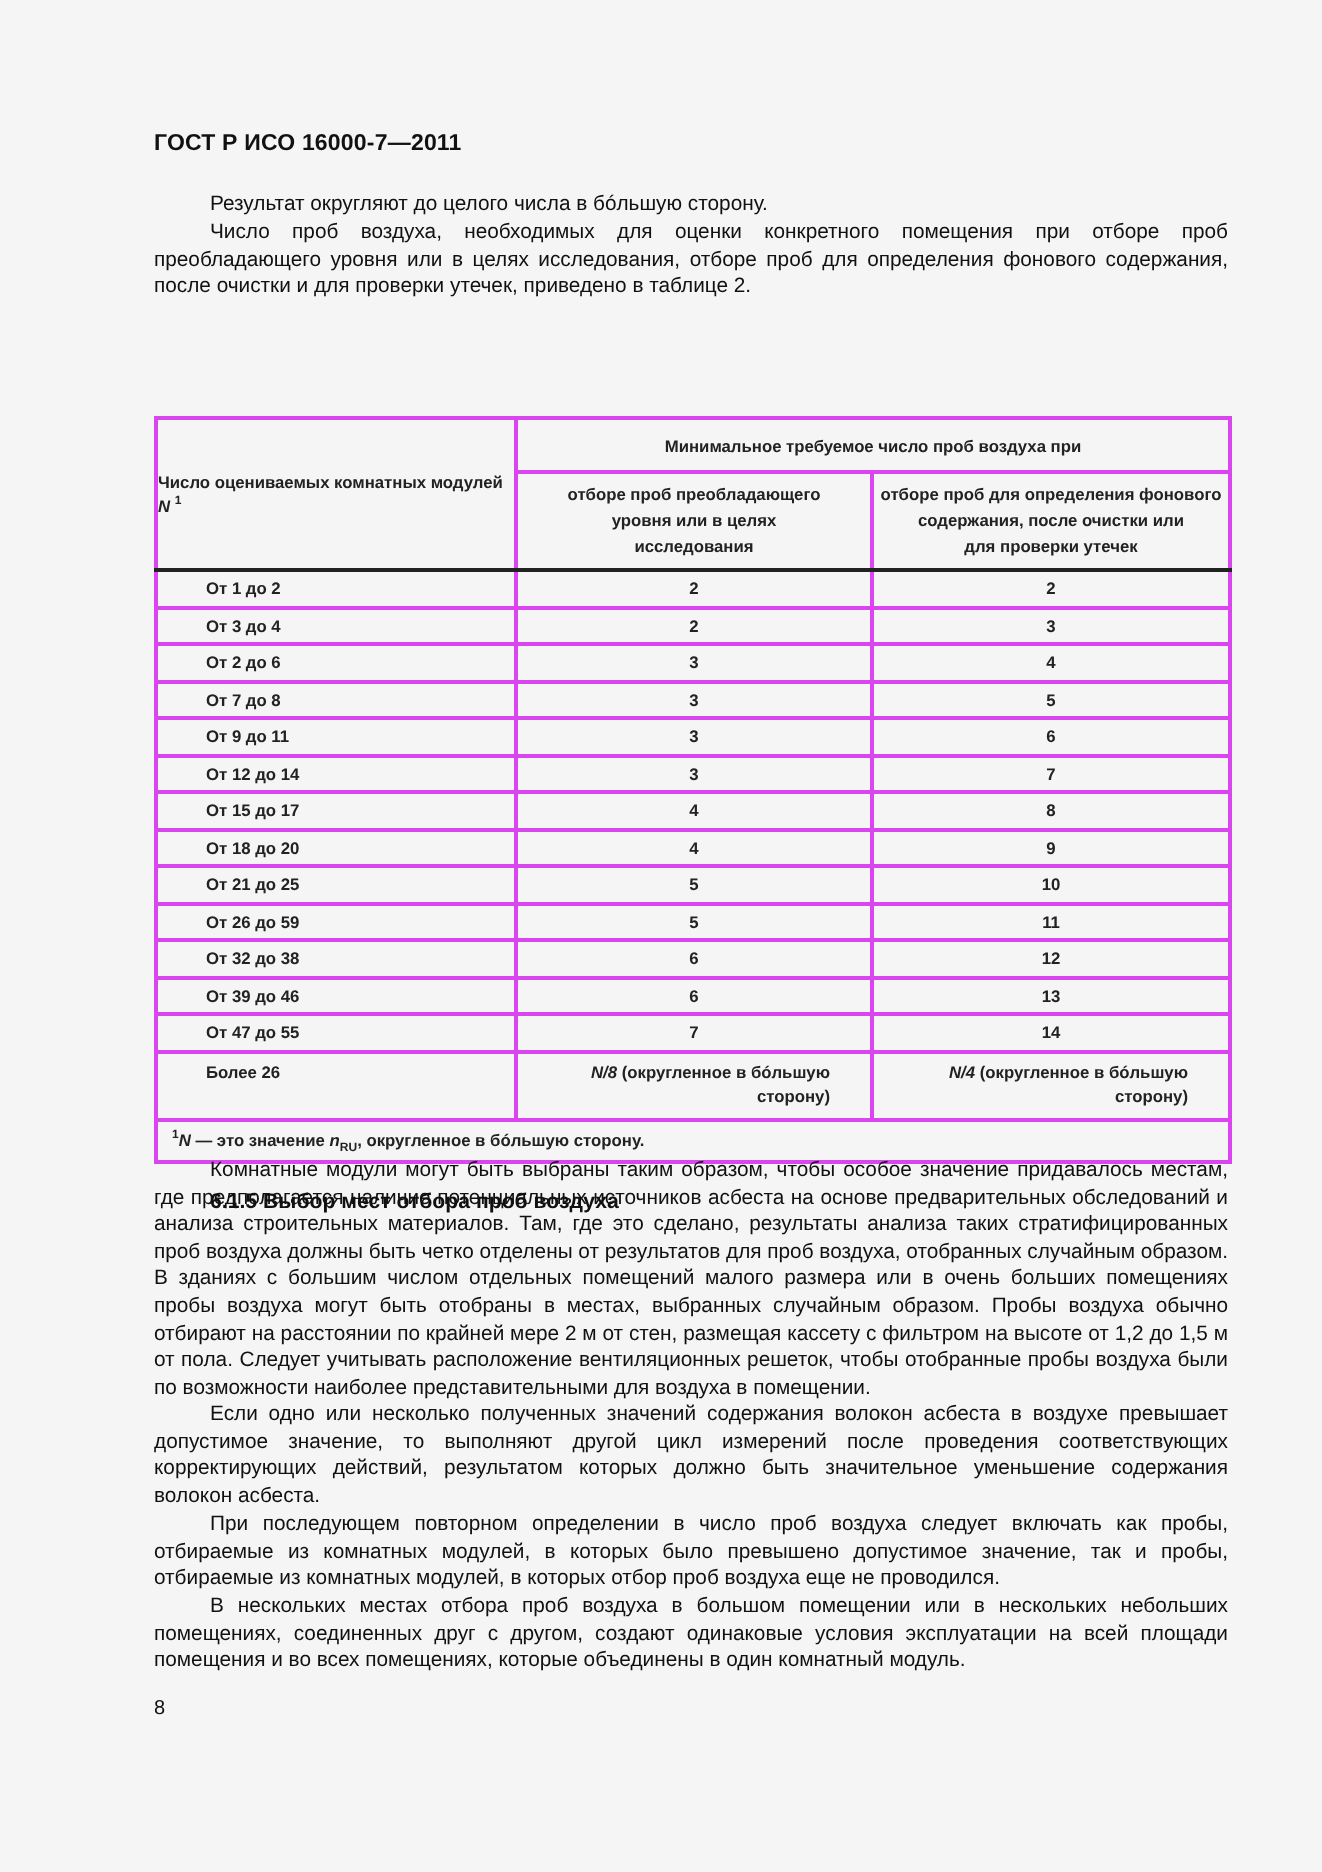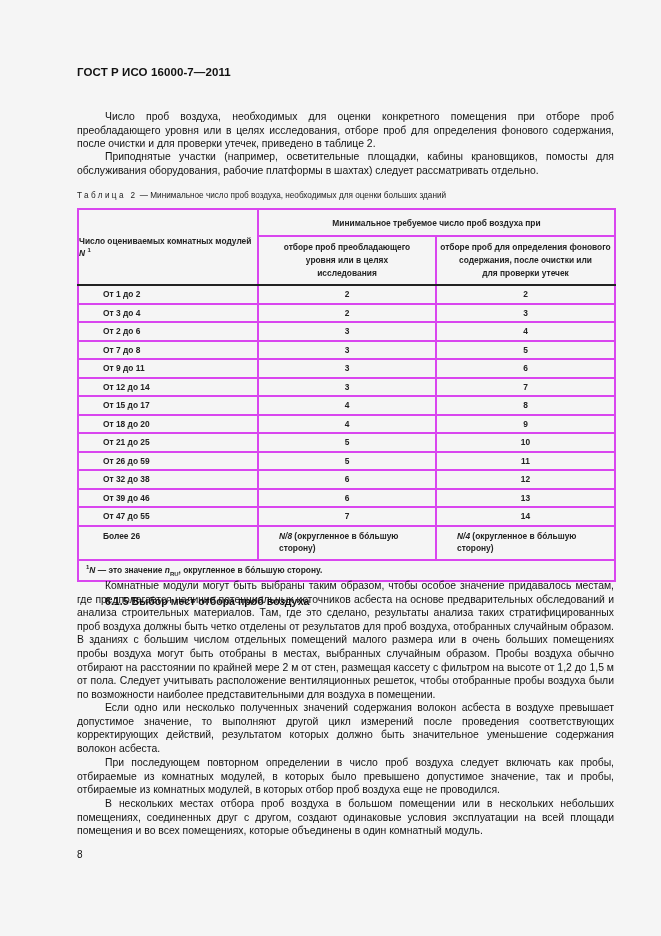--- a/index.html
+++ b/index.html
@@ -43,46 +43,43 @@
   table.t2 col.c2 { width: 178px; }
   table.t2 col.c3 { width: 179px; }
   .h-top { height: 25px; text-align: center; vertical-align: middle; }
   .h-left { text-align: left; vertical-align: middle; line-height: 12px; }
   .h-sub { height: 47px; text-align: center; vertical-align: middle; line-height: 13px; }
   tr.head-last td, tr.head-last th { border-bottom: 2.5px solid #222; }
   tr.row td { height: 16.5px; }
   td.range { padding-left: 24px !important; text-align: left; }
   td.num { text-align: center; }
   tr.more td { height: 29px; vertical-align: top; padding-top: 3px !important; line-height: 12px; }
-  tr.more td.num { text-align: left; margin-top: 44px; }
+  tr.more td.num { text-align: right; margin-top: 44px; }
   tr.note td { height: 19px; padding-left: 7px !important; text-align: left; }
   sup { font-size: 6px; vertical-align: super; line-height: 0; }
   sub { font-size: 6px; vertical-align: sub; line-height: 0; }
   .section-heading {
     position: absolute; left: 105px; top: 595px;
     font-weight: bold; font-size: 10.6px;
   }
   .page-number {
     position: absolute; left: 77px; top: 849px;
     font-size: 10px;
   }
 </style>
 </head>
 <body>
 
 <div class="page">
 
   <div class="doc-header">ГОСТ Р ИСО 16000-7—2011</div>
 
+  <p class="para" style="top:96px;"><span class="indent"></span><span>Результат округляют до целого числа в бóльшую сторону.</span></p>
   <p class="para" style="top:110px;"><span class="indent"></span><span>Число проб воздуха, необходимых для оценки конкретного помещения при отборе проб преобладающего уровня или в целях исследования, отборе проб для определения фонового содержания, после очистки и для проверки утечек, приведено в таблице 2.</span></p>
-  <p class="para" style="top:150px;"><span class="indent"></span><span>Приподнятые участки (например, осветительные площадки, кабины крановщиков, помосты для обслуживания оборудования, рабочие платформы в шахтах) следует рассматривать отдельно.</span></p>
 
-  <div class="table-caption">
-    <span class="spaced">Таблица 2</span><span> — Минимальное число проб воздуха, необходимых для оценки больших зданий</span>
-  </div>
 
   <table class="t2">
     <colgroup>
         <col class="c1">
         <col class="c2">
         <col class="c3">
       </colgroup>
     <tbody>
         <tr>
       <th class="h-left" rowspan="2" style="border-bottom:2.5px solid #222;">

